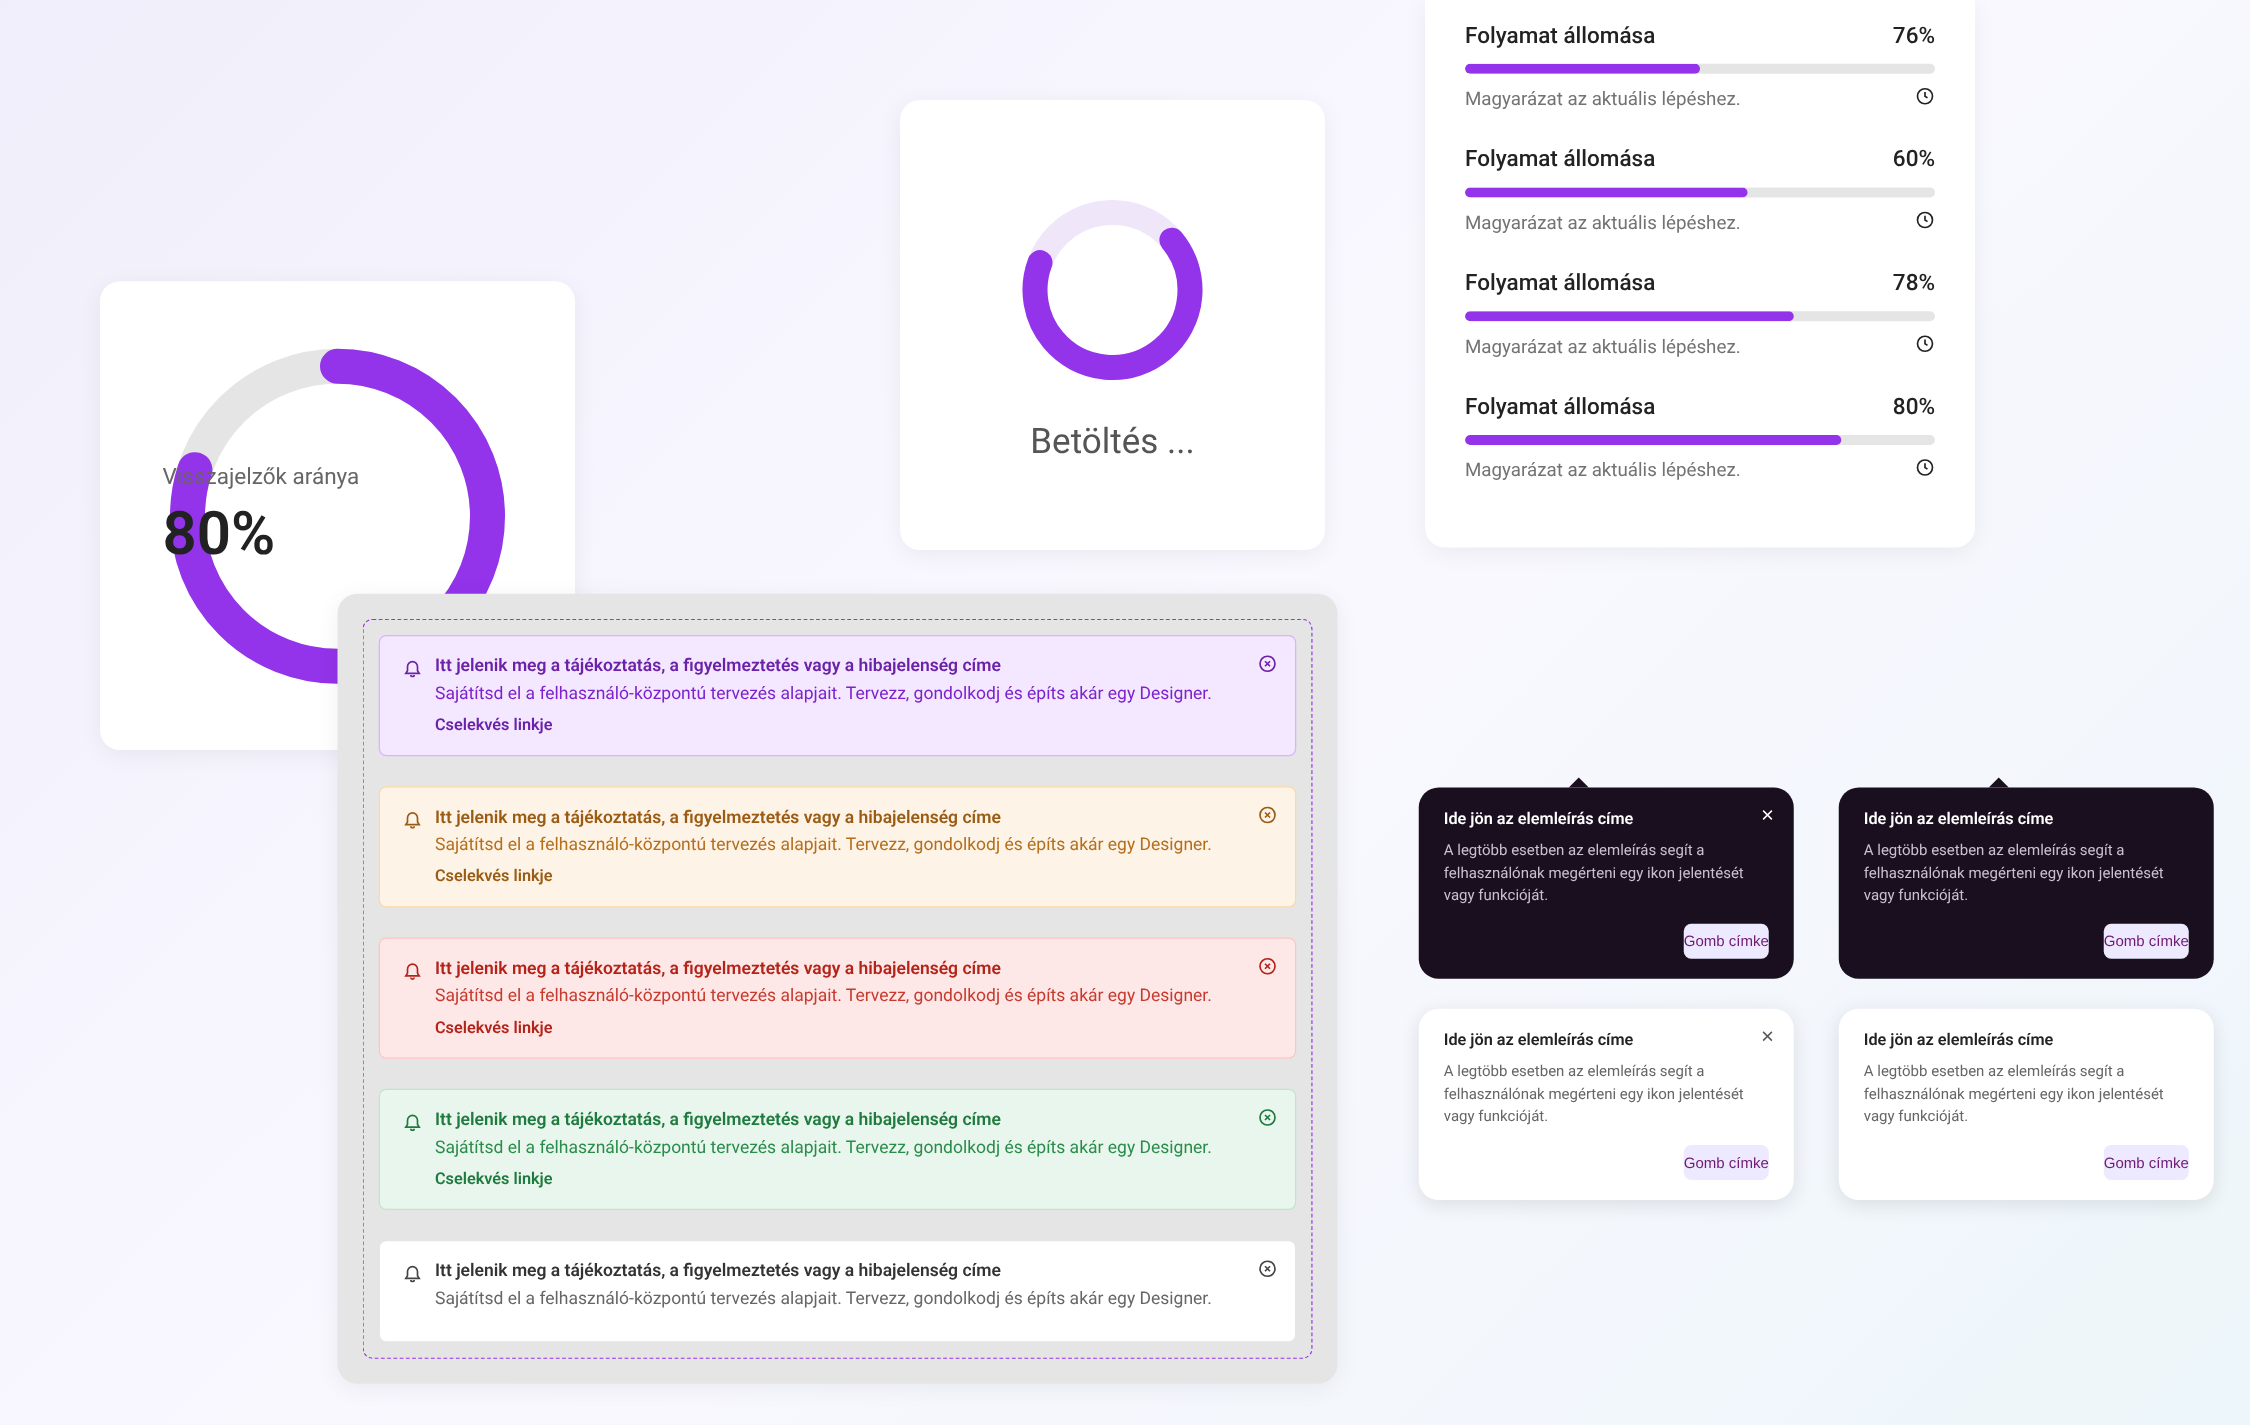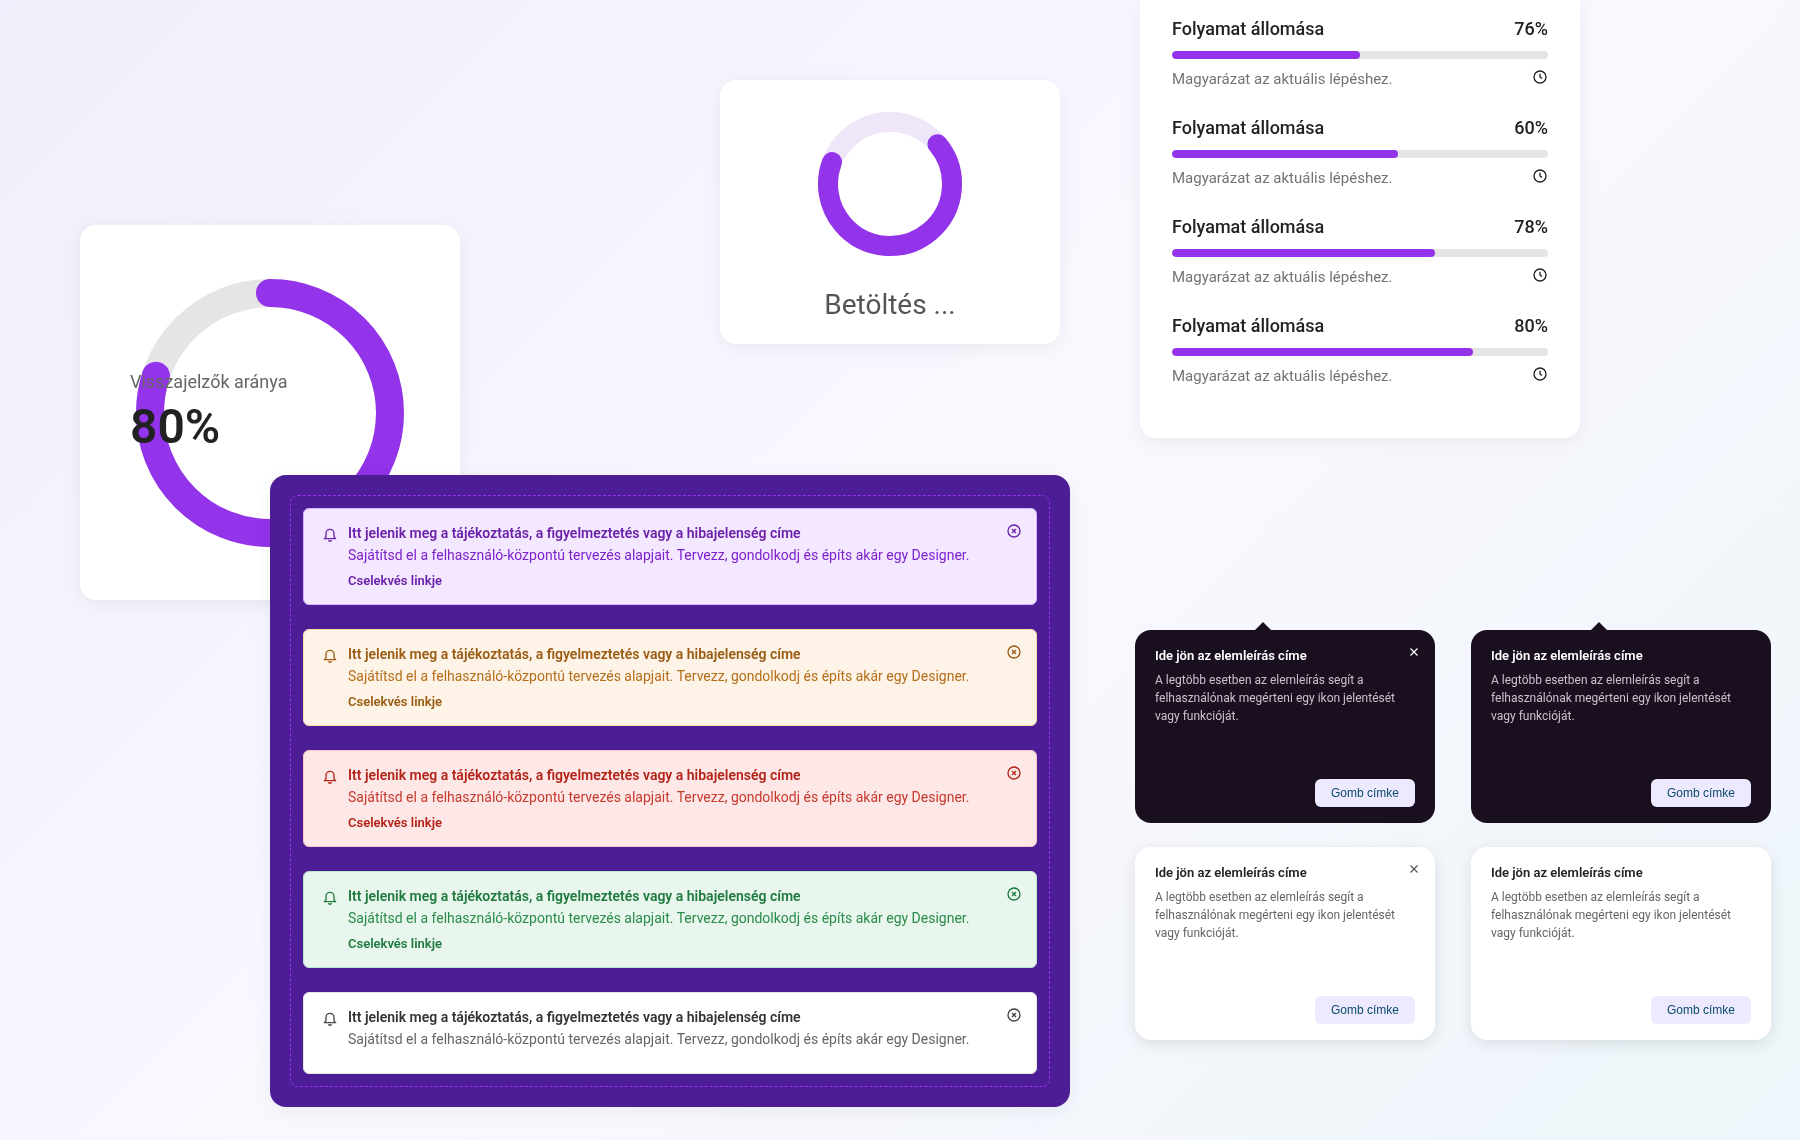--- a/index.html
+++ b/index.html
@@ -30,21 +30,21 @@
   position: absolute; inset: 0;
   display: flex; flex-direction: column; justify-content: center;
 }
 .donut-label { color:#666; font-size:18px; margin-bottom:6px; }
 .donut-val { font-size:48px; font-weight:600; color:#222; }
 
 
 .loading-card {
   position: absolute;
   left: 720px; top: 80px;
-  width: 340px; height: 264px;
+  width: 340px; height: 360px;
   display:flex; flex-direction:column; align-items:center; justify-content:center;
   gap: 24px;
 }
 .spinner { width:160px; height:160px; }
 .loading-text { font-size:28px; color:#555; }
 
 
 .progress-panel {
   position: absolute;
   left: 1140px; top: 0;
@@ -59,21 +59,21 @@
 .prog-bar { height:8px; background:#e5e5e5; border-radius:4px; overflow:hidden; margin-bottom:10px; }
 .prog-fill { height:100%; background:#9333ea; border-radius:4px; }
 .prog-foot { display:flex; justify-content:space-between; align-items:center; color:#737373; font-size:15px; }
 .prog-foot svg { width:16px; height:16px; }
 
 
 .alerts-panel {
   position: absolute;
   left: 270px; top: 475px;
   width: 800px;
-  background:#4c1d95;
+  background:#e5e5e5;
   border-radius:16px;
   box-shadow: 0 4px 20px rgba(0,0,0,0.06);
   padding: 20px;
 }
 .alerts-dashed {
   border: 1px dashed #9333ea;
   border-radius:8px;
   padding: 12px;
 }
 .alert {
@@ -136,24 +136,24 @@
   content:""; position:absolute; top:-8px; left:120px;
   border-left:8px solid transparent; border-right:8px solid transparent;
   border-bottom:8px solid #1a0f1f;
 }
 .tooltip.light { background:#fff; box-shadow:0 4px 16px rgba(0,0,0,0.1); color:#222; }
 .tooltip-title { font-size:13px; font-weight:600; margin-bottom:8px; }
 .tooltip-desc { font-size:12px; line-height:1.5; margin-bottom:14px; }
 .tooltip.dark .tooltip-desc { color:#c9c0ce; }
 .tooltip.light .tooltip-desc { color:#666; }
 .tooltip-btn {
-  background:#ede9fe; color:#0c4a6e;
+  background:#ede9fe; color:#701a75;
   border:none; border-radius:6px;
-  padding:7px 16px; font-size:12px; font-weight:500;
-  float:right; cursor:pointer;margin-top:40px;
+  padding:7px 0; font-size:12px; font-weight:500;
+  float:right; cursor:pointer;
 }
 .tooltip-close { position:absolute; right:14px; top:14px; width:14px; height:14px; cursor:pointer; }
 .tooltip.dark .tooltip-close svg { stroke:#fff; }
 .tooltip.light .tooltip-close svg { stroke:#555; }
 .tooltip::after { content:""; display:block; clear:both; }
 </style>
 </head>
 <body>
 
 <div class="card donut-card">

